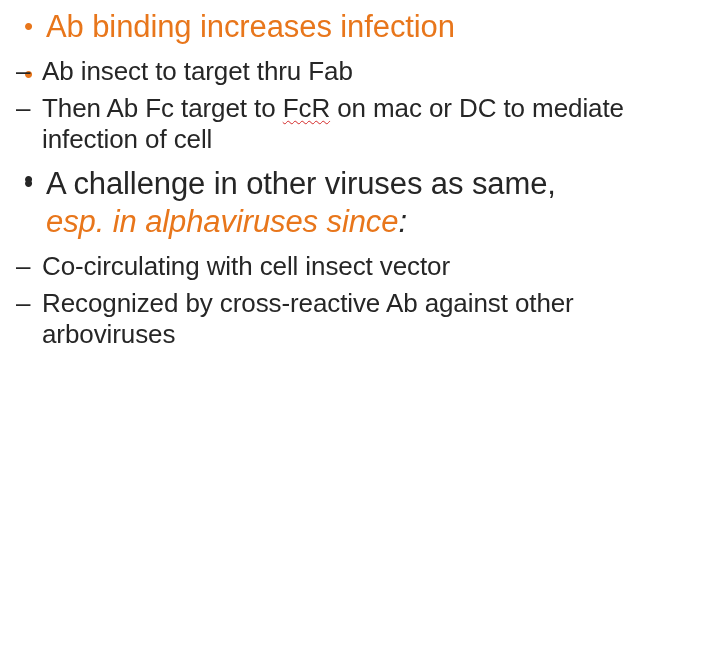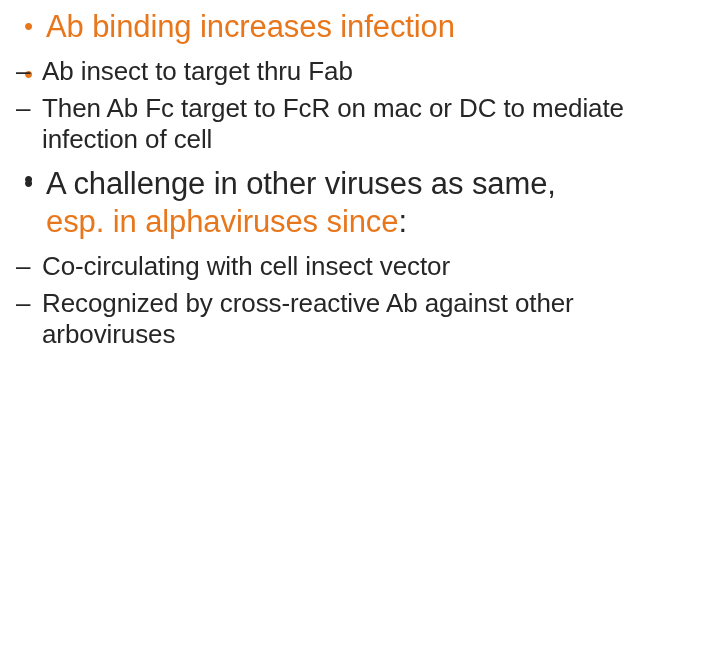--- a/index.html
+++ b/index.html
@@ -58,26 +58,27 @@
     position: absolute;
     left: 6px;
     top: 0;
     font-size: 26px;
     line-height: 1.2;
   }
   .orange { color: #E8761B; }
   .dark { color: #262626; }
   .indent-sub { margin-left: 42px; }
   .spell {
+    text-decoration: underline;
     text-decoration-style: wavy;
     text-decoration-color: #d42a2a;
     text-decoration-thickness: 1px;
     text-underline-offset: 3px;
   }
-  .line2 { display: block; }
+  .line2 { display: block; font-style: italic; }
 </style>
 </head>
 <body>
 
 <div class="slide">
   <ul class="bullets">
 
     <li class="lvl1 orange">
       <span class="marker">•</span>
       <span>Ab binding increases infection</span>

